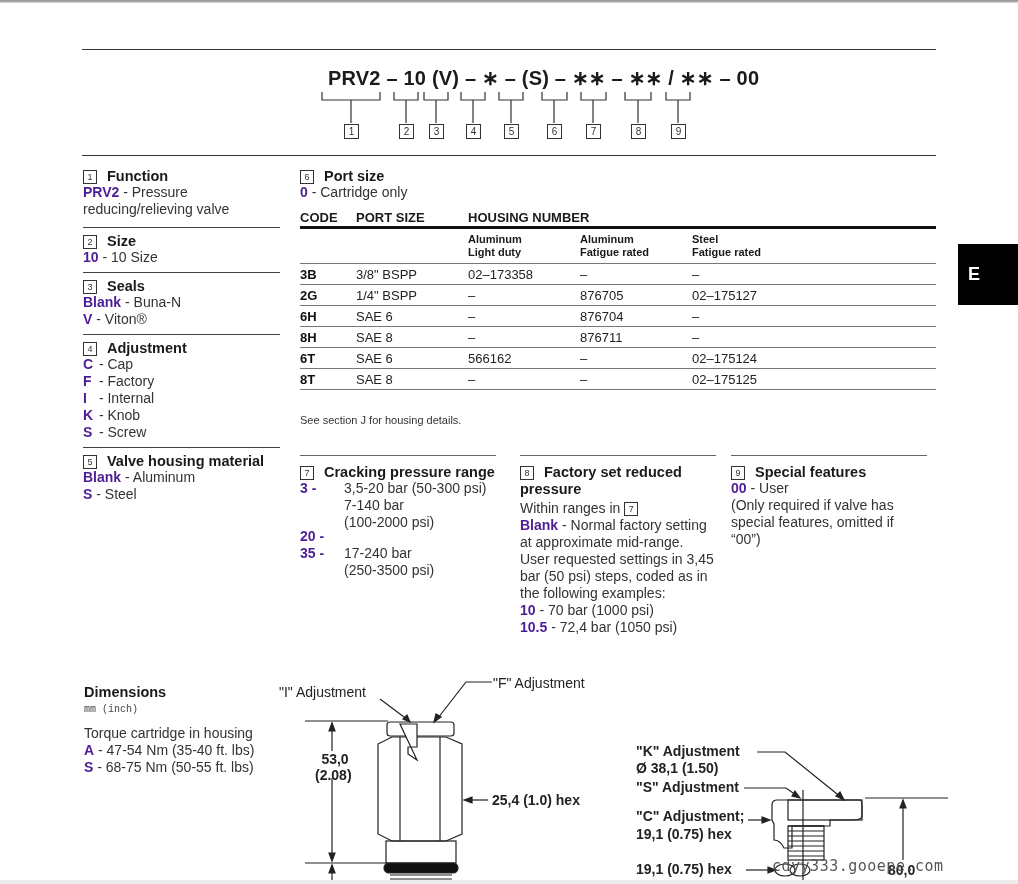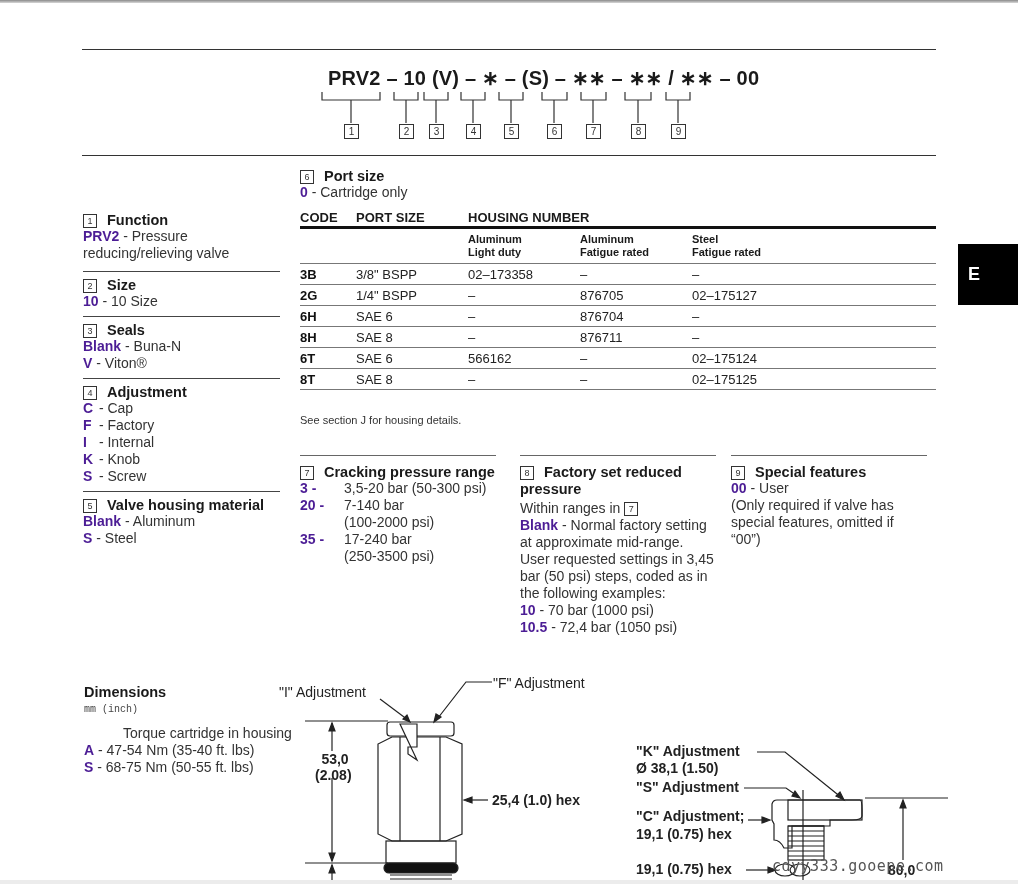--- a/index.html
+++ b/index.html
@@ -65,21 +65,21 @@
 <div class="nbox" style="left:504px; top:124px;">5</div>
 <div class="nbox" style="left:547px; top:124px;">6</div>
 <div class="nbox" style="left:586px; top:124px;">7</div>
 <div class="nbox" style="left:631px; top:124px;">8</div>
 <div class="nbox" style="left:671px; top:124px;">9</div>
 
 <div class="rule" style="left:82px; top:155px; width:854px;"></div>
 
 <div class="tab-e">E</div>
 
-<div class="left-col" style="top:168px;margin-top:44px;">
+<div class="left-col" style="top:168px;">
   <div>
     <div class="sec-h"><span class="sbox">1</span><span>Function</span></div>
     <div class="txt"><b>PRV2</b> - <span>Pressure reducing/relieving valve</span></div>
   </div>
   <div class="sep" style="margin-top:9px;"></div>
   <div>
     <div class="sec-h"><span class="sbox">2</span><span>Size</span></div>
     <div class="txt"><b>10</b> - <span>10 Size</span></div>
   </div>
   <div class="sep"></div>
@@ -180,21 +180,21 @@
 <div class="note">See section J for housing details.</div>
 
 <div class="col3" style="left:300px; width:196px;">
   <div class="sep"></div>
   <div class="sec-h"><span class="sbox">7</span><span>Cracking pressure range</span></div>
   <div class="txt" style="display:flex;">
       <b style="width:44px;flex:none;">3 -</b>
       <span>3,5-20 bar (50-300 psi)</span>
     </div>
   <div class="txt" style="display:flex;">
-      <b style="width:44px;flex:none;">20 -</b>
+      <b style="width:44px;flex:none;margin-top:31px;">20 -</b>
       <span><span>7-140 bar</span><br><span>(100-2000 psi)</span></span>
     </div>
   <div class="txt" style="display:flex;">
       <b style="width:44px;flex:none;">35 -</b>
       <span><span>17-240 bar</span><br><span>(250-3500 psi)</span></span>
     </div>
 </div>
 
 <div class="col3" style="left:520px; width:196px;">
   <div class="sep"></div>
@@ -208,21 +208,21 @@
 <div class="col3" style="left:731px; width:196px;">
   <div class="sep"></div>
   <div class="sec-h"><span class="sbox">9</span><span>Special features</span></div>
   <div class="txt"><b>00</b> - <span>User</span></div>
   <div class="txt">(Only required if valve has special features, omitted if “00”)</div>
 </div>
 
 <div class="abs" style="left:84px; top:684px; width:210px;">
   <div class="sec-h">Dimensions</div>
   <div style="font-size:10px; color:#444; margin-top:4px;font-family:Liberation Mono, monospace;">mm (inch)</div>
-  <div class="txt" style="margin-top:10px;margin-left:39px;">Torque cartridge in housing</div>
+  <div class="txt" style="margin-top:10px;">Torque cartridge in housing</div>
   <div class="txt"><b>A</b> - <span>47-54 Nm (35-40 ft. lbs)</span></div>
   <div class="txt"><b>S</b> - <span>68-75 Nm (50-55 ft. lbs)</span></div>
 </div>
 
 <svg class="abs" style="left:300px; top:670px;" width="320" height="214">
   <g stroke="#222" stroke-width="1.2" fill="none">
     <line x1="5" y1="51" x2="88" y2="51"></line>
     <line x1="5" y1="193" x2="88" y2="193"></line>
     <line x1="32" y1="53" x2="32" y2="81"></line>
     <line x1="32" y1="108" x2="32" y2="191"></line>

